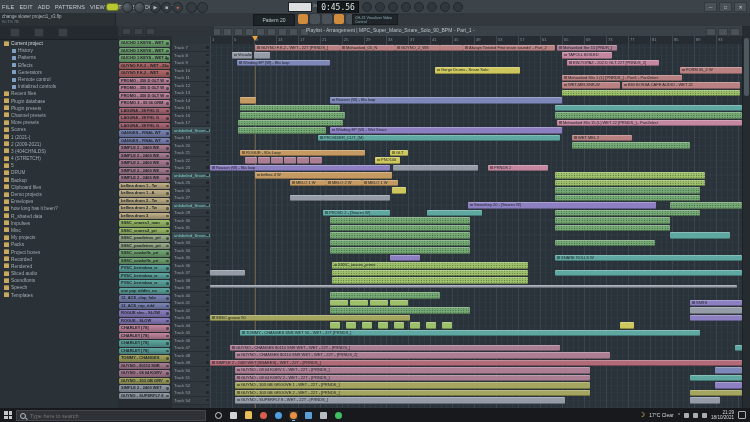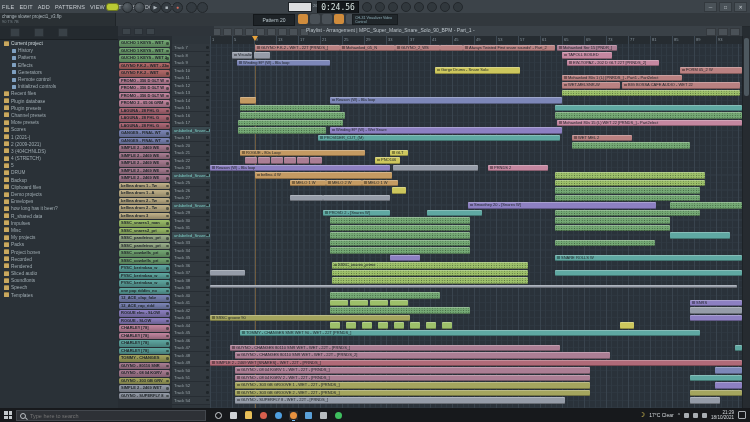--- a/index.html
+++ b/index.html
@@ -126,21 +126,21 @@
     <span class="pill"></span>
     <span class="knob" style="left:122px"></span>
     <span class="knob" style="left:134px"></span>
     <span class="tbtn" style="left:150px">▶</span>
     <span class="tbtn" style="left:161px">■</span>
     <span class="tbtn" style="left:172px;color:#d86a5a">●</span>
     <span class="tbtn" style="left:186px"></span>
     <span class="tbtn" style="left:197px"></span>
     <span class="cpu"></span>
     <span class="memtxt">268 MB</span>
-    <div id="timebox">0:24.56</div>
+    <div id="timebox">0:45.56</div>
     <div id="topcircles">
         <div class="tc"></div>
         <div class="tc"></div>
         <div class="tc"></div>
         <div class="tc"></div>
         <div class="tc"></div>
         <div class="tc"></div>
         <div class="tc"></div>
         <div class="tc"></div>
       </div>

